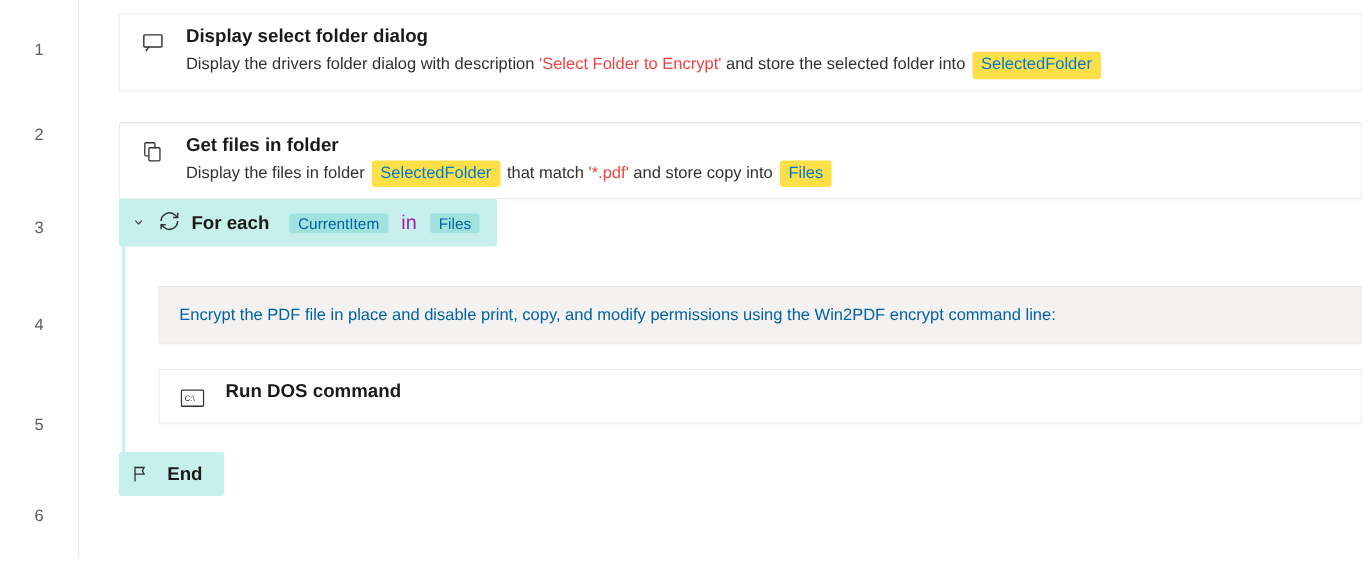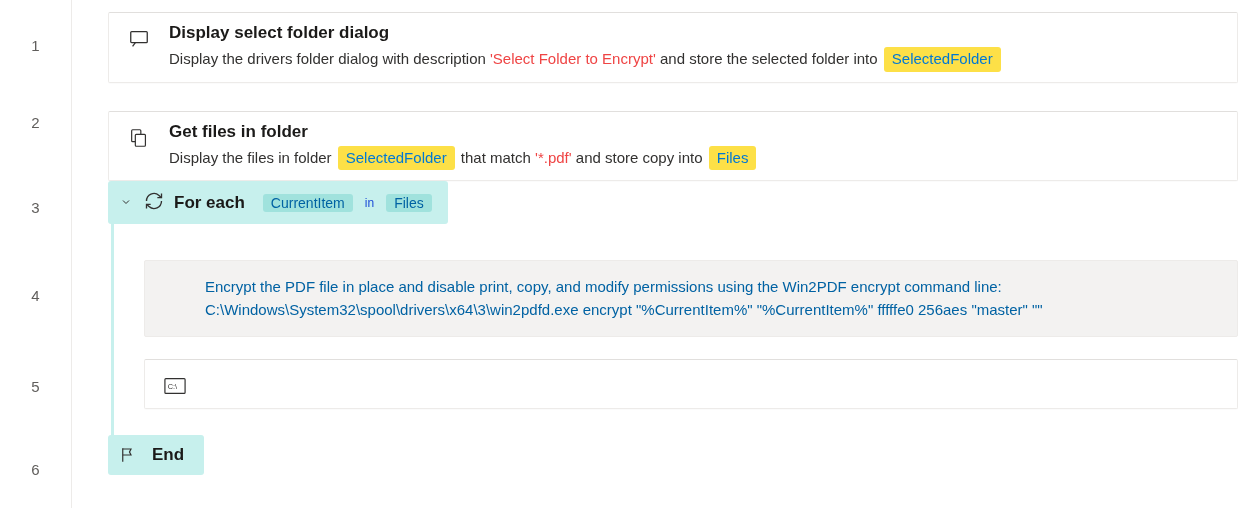--- a/index.html
+++ b/index.html
@@ -98,40 +98,40 @@
       font-weight: 600;
       font-size: 17px;
       color: #1b1a19;
       margin-right: 6px;
     }
     .loop-header .token-var {
       background: #a0e2dd;
       color: #0062a3;
     }
     .loop-word {
-      color: #1d4ed8;
-      font-size: 12px;
+      color: #a21caf;
+      font-size: 18px;
     }
     .loop-body {
       margin-left: 36px;
       position: relative;
     }
     .loop-rail {
       position: absolute;
       left: 3px;
       top: 30px;
       bottom: 26px;
       width: 3px;
       background: #c7f0ed;
     }
     .comment-card {
       background: #f3f2f1;
       border: 1px solid #edebe9;
       border-radius: 2px;
-      padding: 14px 16px 14px 60px;
+      padding: 14px 16px 14px 18px;
       color: #0062a3;
       font-size: 15px;
       line-height: 1.55;
     }
     .end-icon {
       width: 20px;
       height: 20px;
       display: flex; align-items:center; justify-content:center;
     }
   </style>
@@ -200,31 +200,31 @@
         <span class="loop-title">For each</span>
         <span class="token-var">CurrentItem</span>
         <span class="loop-word">in</span>
         <span class="token-var">Files</span>
       </div>
 
       <div class="loop-body">
 
         <div class="comment-card" style="margin-top:36px;">
           <div>Encrypt the PDF file in place  and disable print, copy, and modify permissions using the Win2PDF encrypt command line:</div>
-          <div>C:\Windows\System32\spool\drivers\x64\3\win2pdfd.exe encrypt "%CurrentItem%" "%CurrentItem%" fffffe0 256aes "master" ""</div>
         </div>
 
         <div class="step-card" style="margin-top:22px; margin-bottom:26px;">
           <div class="step-icon">
             <svg width="22" height="18" viewBox="0 0 24 18" fill="none" stroke="currentColor" stroke-width="1.3">
                 <rect x="1" y="1" width="22" height="16" rx="1"></rect>
                 <text x="4" y="12" font-size="8" fill="currentColor" stroke="none">C:\</text>
               </svg>
           </div>
           <div class="step-body">
+            <div class="step-title">Run DOS command</div>
           </div>
         </div>
       </div>
 
       <div class="loop-end">
         <span class="end-icon">
           <svg width="18" height="18" viewBox="0 0 24 24" fill="none" stroke="#323130" stroke-width="1.6">
               <path d="M5 3v18"></path>
               <path d="M5 4h11l-2 4 2 4H5"></path>
             </svg>

